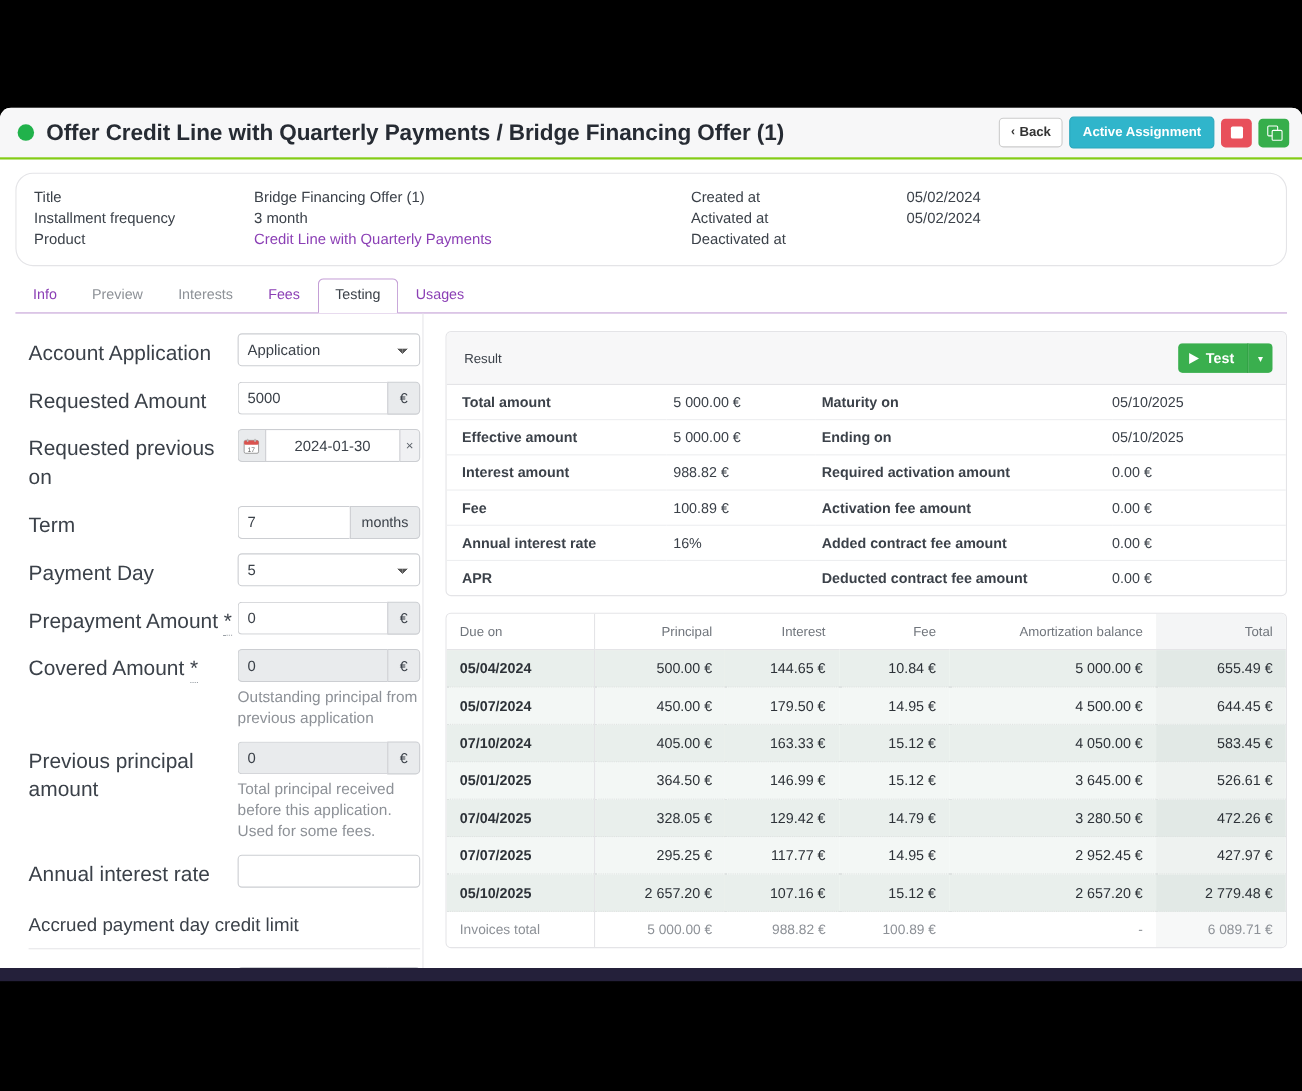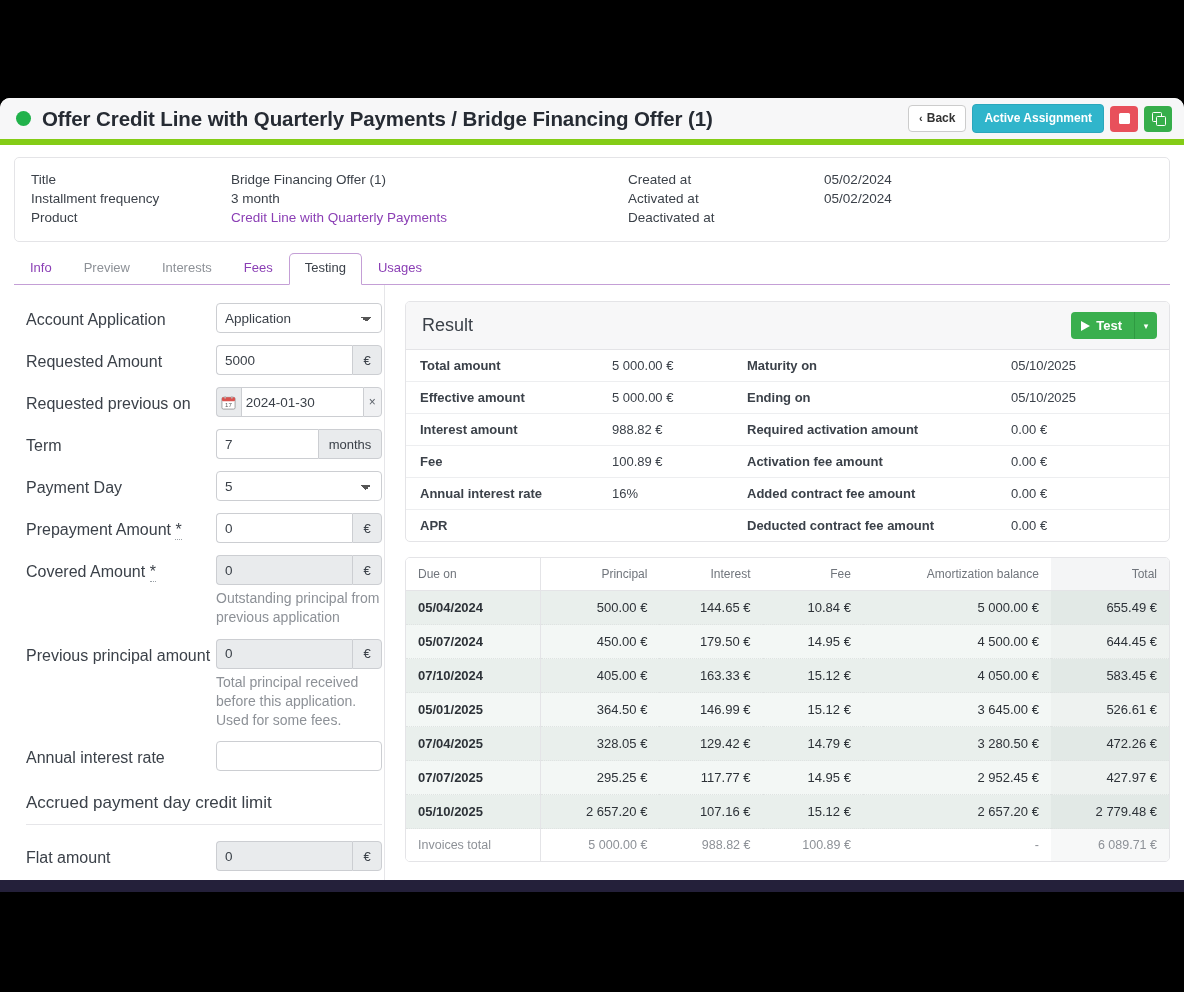--- a/index.html
+++ b/index.html
@@ -24,21 +24,21 @@
     left: 0; top: 880px;
     width: 1184px; height: 12px;
     background: #24203a;
   }
 
   
   .app-header {
     position: relative;
     height: 47px;
     background: #f7f7f8;
-    border-bottom: 6px solid #84cc16;
+    border-bottom: 2px solid #84cc16;
     display: flex; align-items: center;
     padding: 0 12px 0 16px;
   }
   .status-dot {
     width: 15px; height: 15px; border-radius: 50%;
     background: #21b24b; flex: none; margin-right: 11px;
   }
   .page-title {
     font-size: 20.5px; font-weight: bold; color: #262b33;
     letter-spacing: -0.1px; white-space: nowrap;
@@ -72,21 +72,21 @@
   .ico-copy:before, .ico-copy:after {
     content: ""; position: absolute; border: 1.6px solid #fff; border-radius: 1.5px;
   }
   .ico-copy:before { left: 0; top: 0; width: 8px; height: 8px; }
   .ico-copy:after  { left: 4px; top: 4px; width: 8px; height: 8px; background: #36ae4b; }
 
   
   .summary-card {
     margin: 12px 14px 0 14px;
     border: 1px solid #e4e4e7;
-    border-radius: 5px;
+    border-radius: 16px;
     background: #fff;
     padding: 14px 16px 16px 16px;
     display: flex;
   }
   .sum-col { display: grid; grid-template-columns: auto auto; row-gap: 4px; }
   .sum-col.left  { grid-template-columns: 200px auto; }
   .sum-col.right { grid-template-columns: 196px auto; margin-left: 181px; }
   .sum-k { font-size: 13.5px; color: #3b4149; }
   .sum-v { font-size: 13.5px; color: #3b4149; }
   .sum-v.link { color: #8b3fb5; }
@@ -114,21 +114,21 @@
   .body-split { display: flex; padding: 0 14px; }
   .left-pane {
     width: 371px; flex: none; padding: 18px 0 0 12px;
     border-right: 1px solid #e6e6e9; min-height: 595px;
   }
   .right-pane { flex: 1; padding: 16px 0 0 20px; }
 
   
   .frow { display: flex; align-items: flex-start; margin-bottom: 12px; }
   .flabel {
-    width: 190px; flex: none; font-size: 16px; color: #3b4149;
+    width: 190px; flex: none; font-size: 19px; color: #3b4149;
     padding-top: 6px; line-height: 1.35;
   }
   .star { border-bottom: 1px dotted #9aa0a6; padding-bottom: 1px; }
   .fctl { width: 166px; flex: none; }
   .help {
     font-size: 14px; color: #8d9197; line-height: 1.35;
     margin-top: 4px;
   }
   .ctl-group { display: flex; width: 166px; }
   select.inp {
@@ -158,21 +158,21 @@
     font-size: 13px; color: #3b4149;
   }
   .addon.wide { min-width: 64px; }
   .date-group { display: flex; width: 166px; }
   .date-ico {
     width: 34px; height: 30px; background: #e9ebed;
     border: 1px solid #ccced2; border-right: none; border-radius: 4px 0 0 4px;
     display: flex; align-items: center; justify-content: center;
   }
   .date-group input.inp {
-    border-radius: 0; border-right: none; padding: 0 4px;
+    border-radius: 0; border-right: none; text-align: center; padding: 0 4px;
   }
   .date-x {
     width: 26px; height: 30px; background: #f0f1f3;
     border: 1px solid #ccced2; border-radius: 0 4px 4px 0;
     display: flex; align-items: center; justify-content: center;
     font-size: 12px; color: #5a6068; cursor: pointer;
   }
   .section-head {
     font-size: 17px; color: #3b4149; margin: 22px 0 0 0;
     padding-bottom: 11px; border-bottom: 1px solid #e6e6e9;
@@ -200,21 +200,21 @@
   
   .card {
     border: 1px solid #e4e4e7; border-radius: 5px; background: #fff;
     overflow: hidden;
   }
   .card-head {
     background: #f7f7f8; border-bottom: 1px solid #e4e4e7;
     padding: 10px 12px 10px 16px; display: flex; align-items: center;
     height: 48px;
   }
-  .card-head h2 { font-size: 18px; font-weight: normal; color: #3b4149; }
+  .card-head h2 { font-size: 12px; font-weight: normal; color: #3b4149; }
   .card-head .testbtn { margin-left: auto; }
   .res-table { width: 100%; border-collapse: collapse; }
   .res-table td {
     font-size: 13px; padding: 8px 6px; border-bottom: 1px solid #edeef0;
     color: #3b4149;
   }
   .res-table tr:last-child td { border-bottom: none; }
   .res-table td.k { font-weight: bold; padding-left: 14px; width: 200px; }
   .res-table td.v { width: 135px; }
   .res-table td.k2 { font-weight: bold; width: 270px; }

